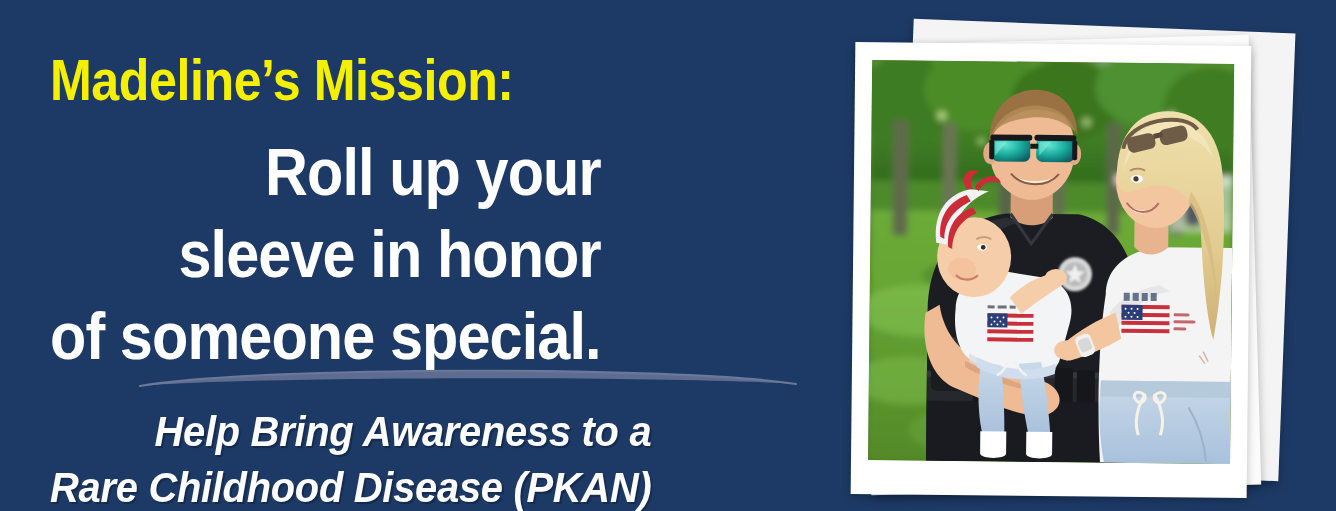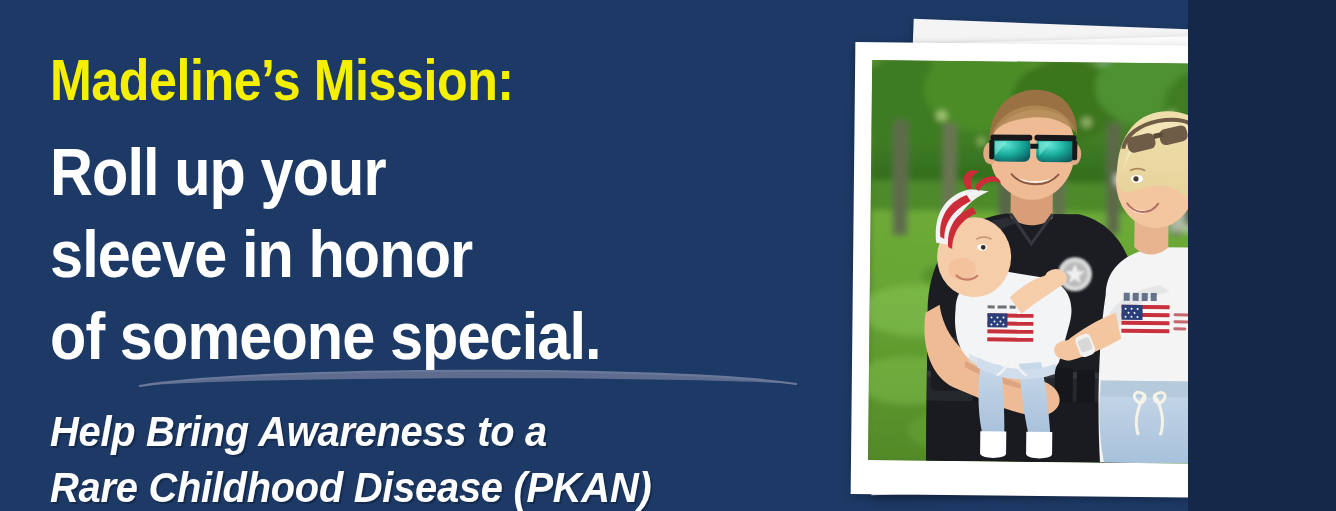--- a/index.html
+++ b/index.html
@@ -2,25 +2,26 @@
 <html><head>
 <meta charset="utf-8">
 <style>
   html, body {
     margin: 0;
     padding: 0;
     background: #14284a;
   }
   #banner {
     position: relative;
-    width: 1188px;
+    width: 1336px;
     height: 511px;
     overflow: hidden;
     background: #1d3a66;
     font-family: "Liberation Sans", sans-serif;
+    text-align: right;
   }
 
   
   #text-col {
     position: absolute;
     left: 0; top: 0;
     width: 840px; height: 511px;
   }
 
   #headline-kicker {

